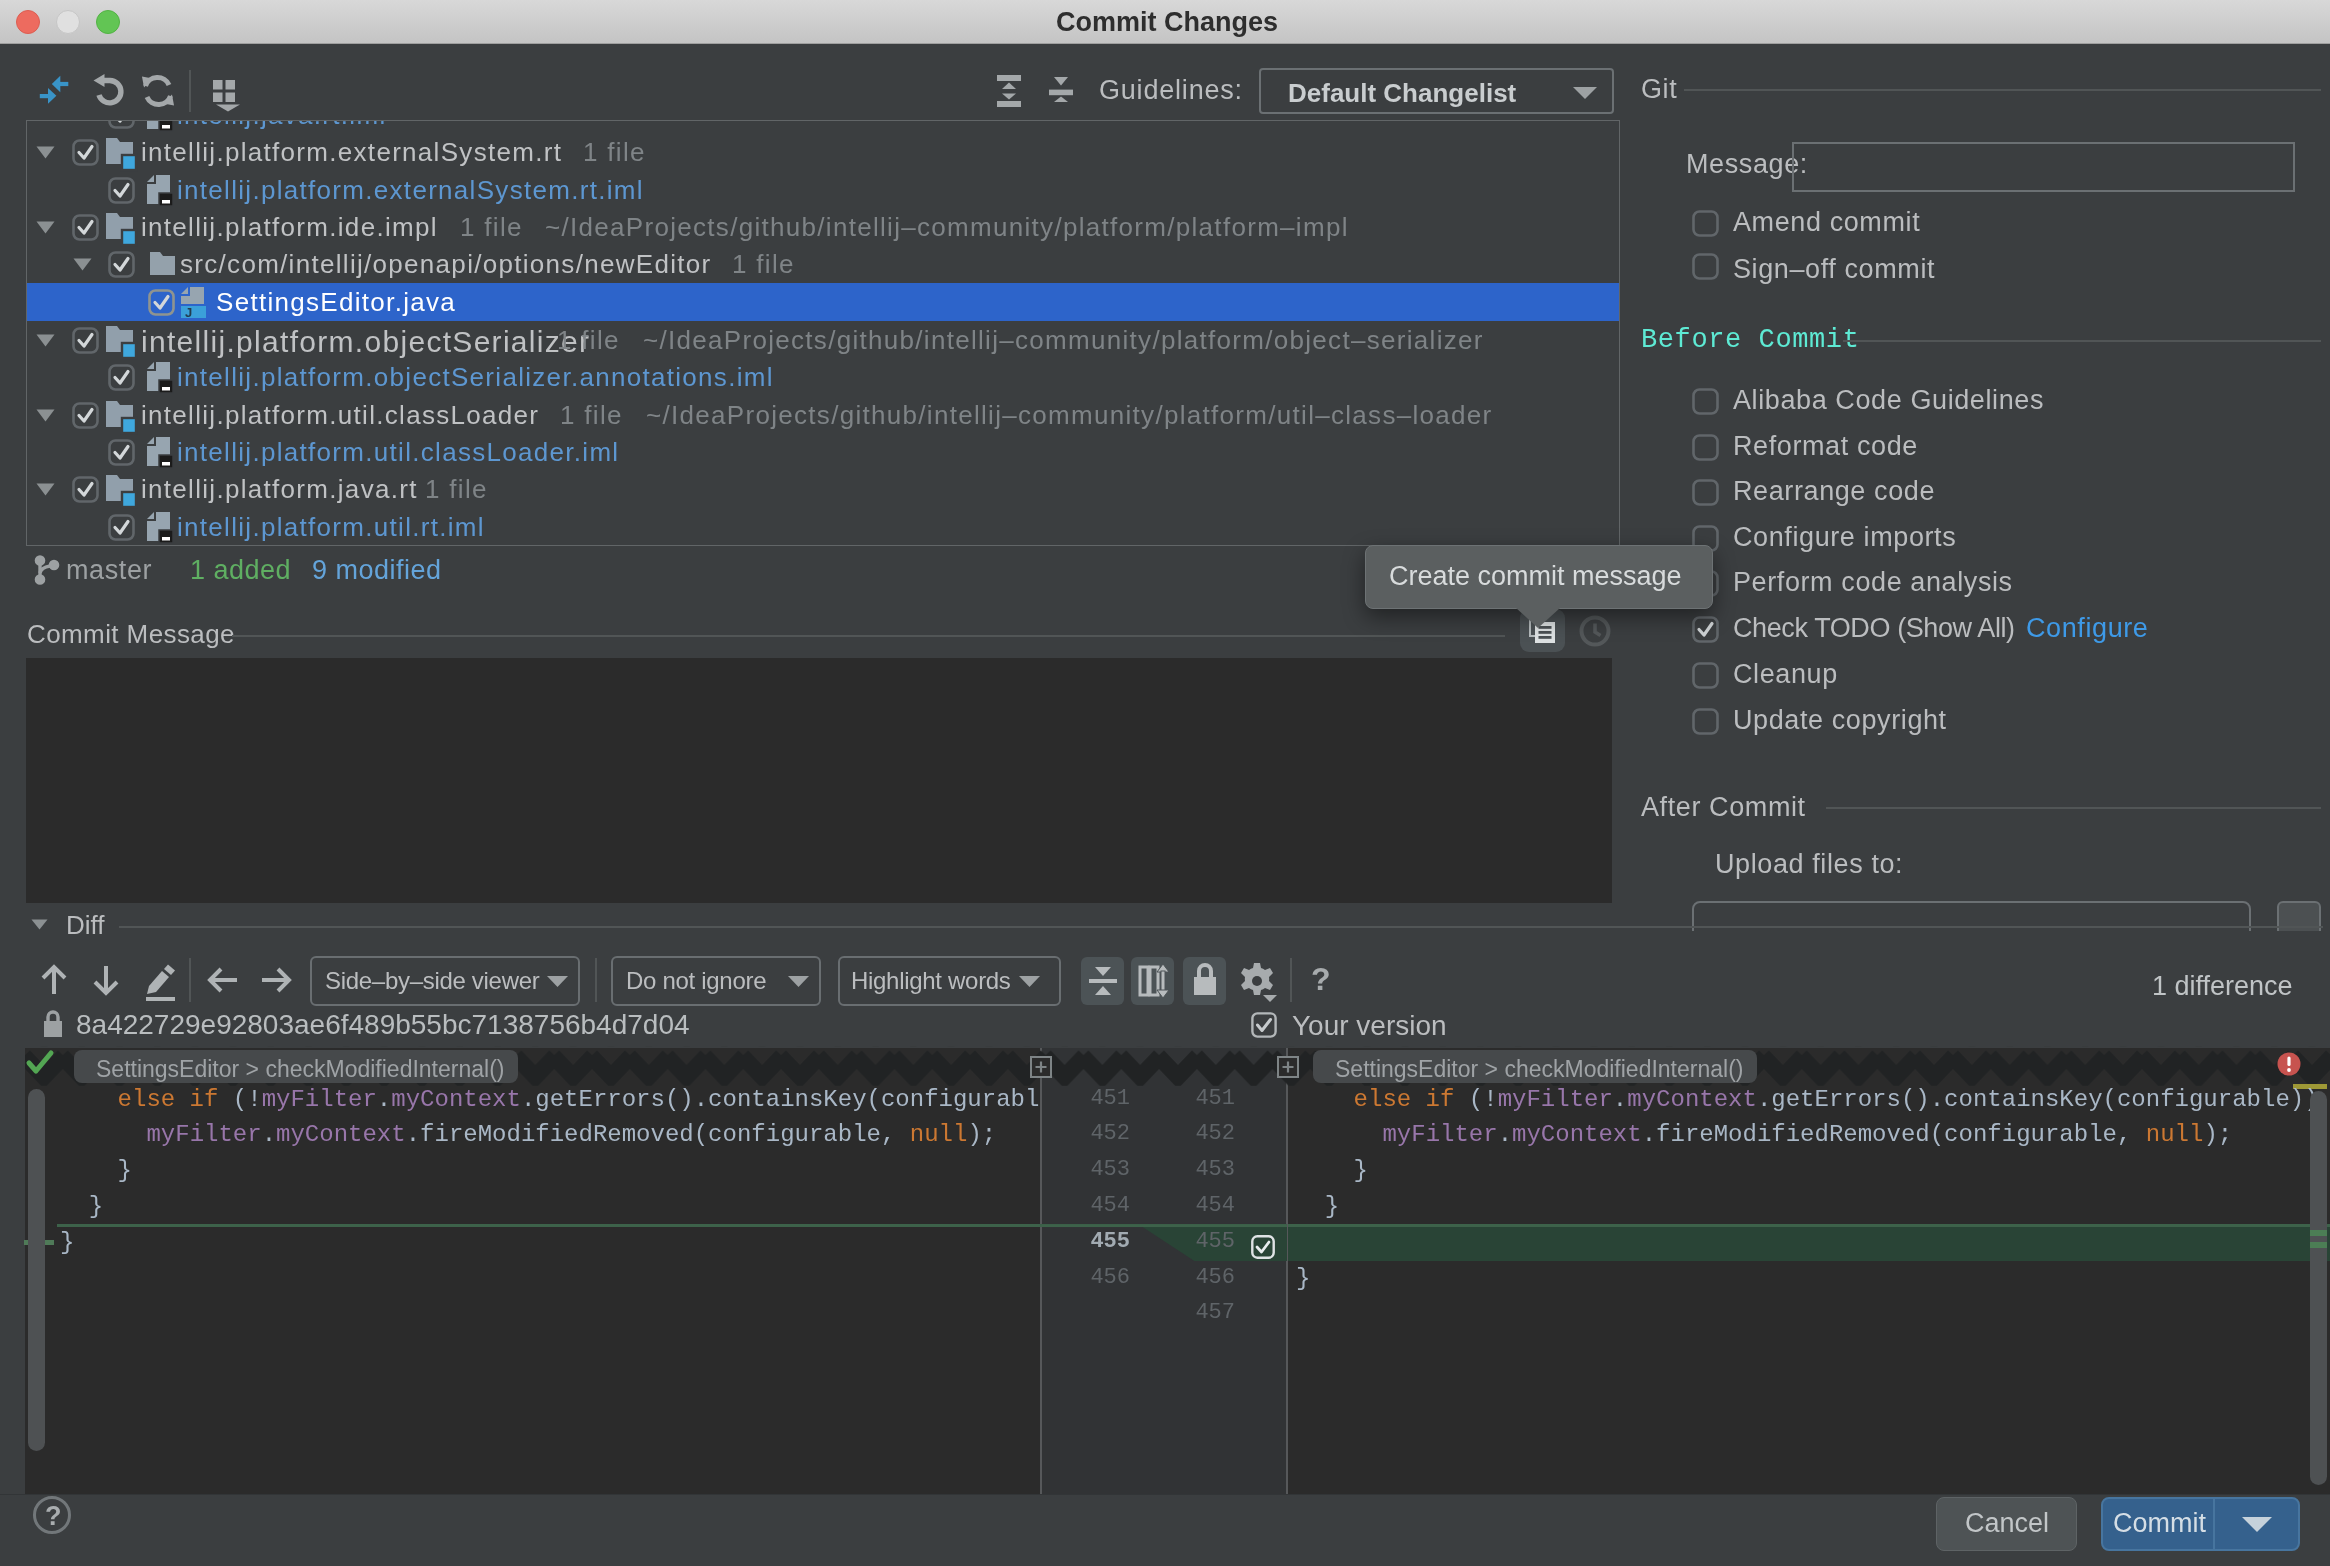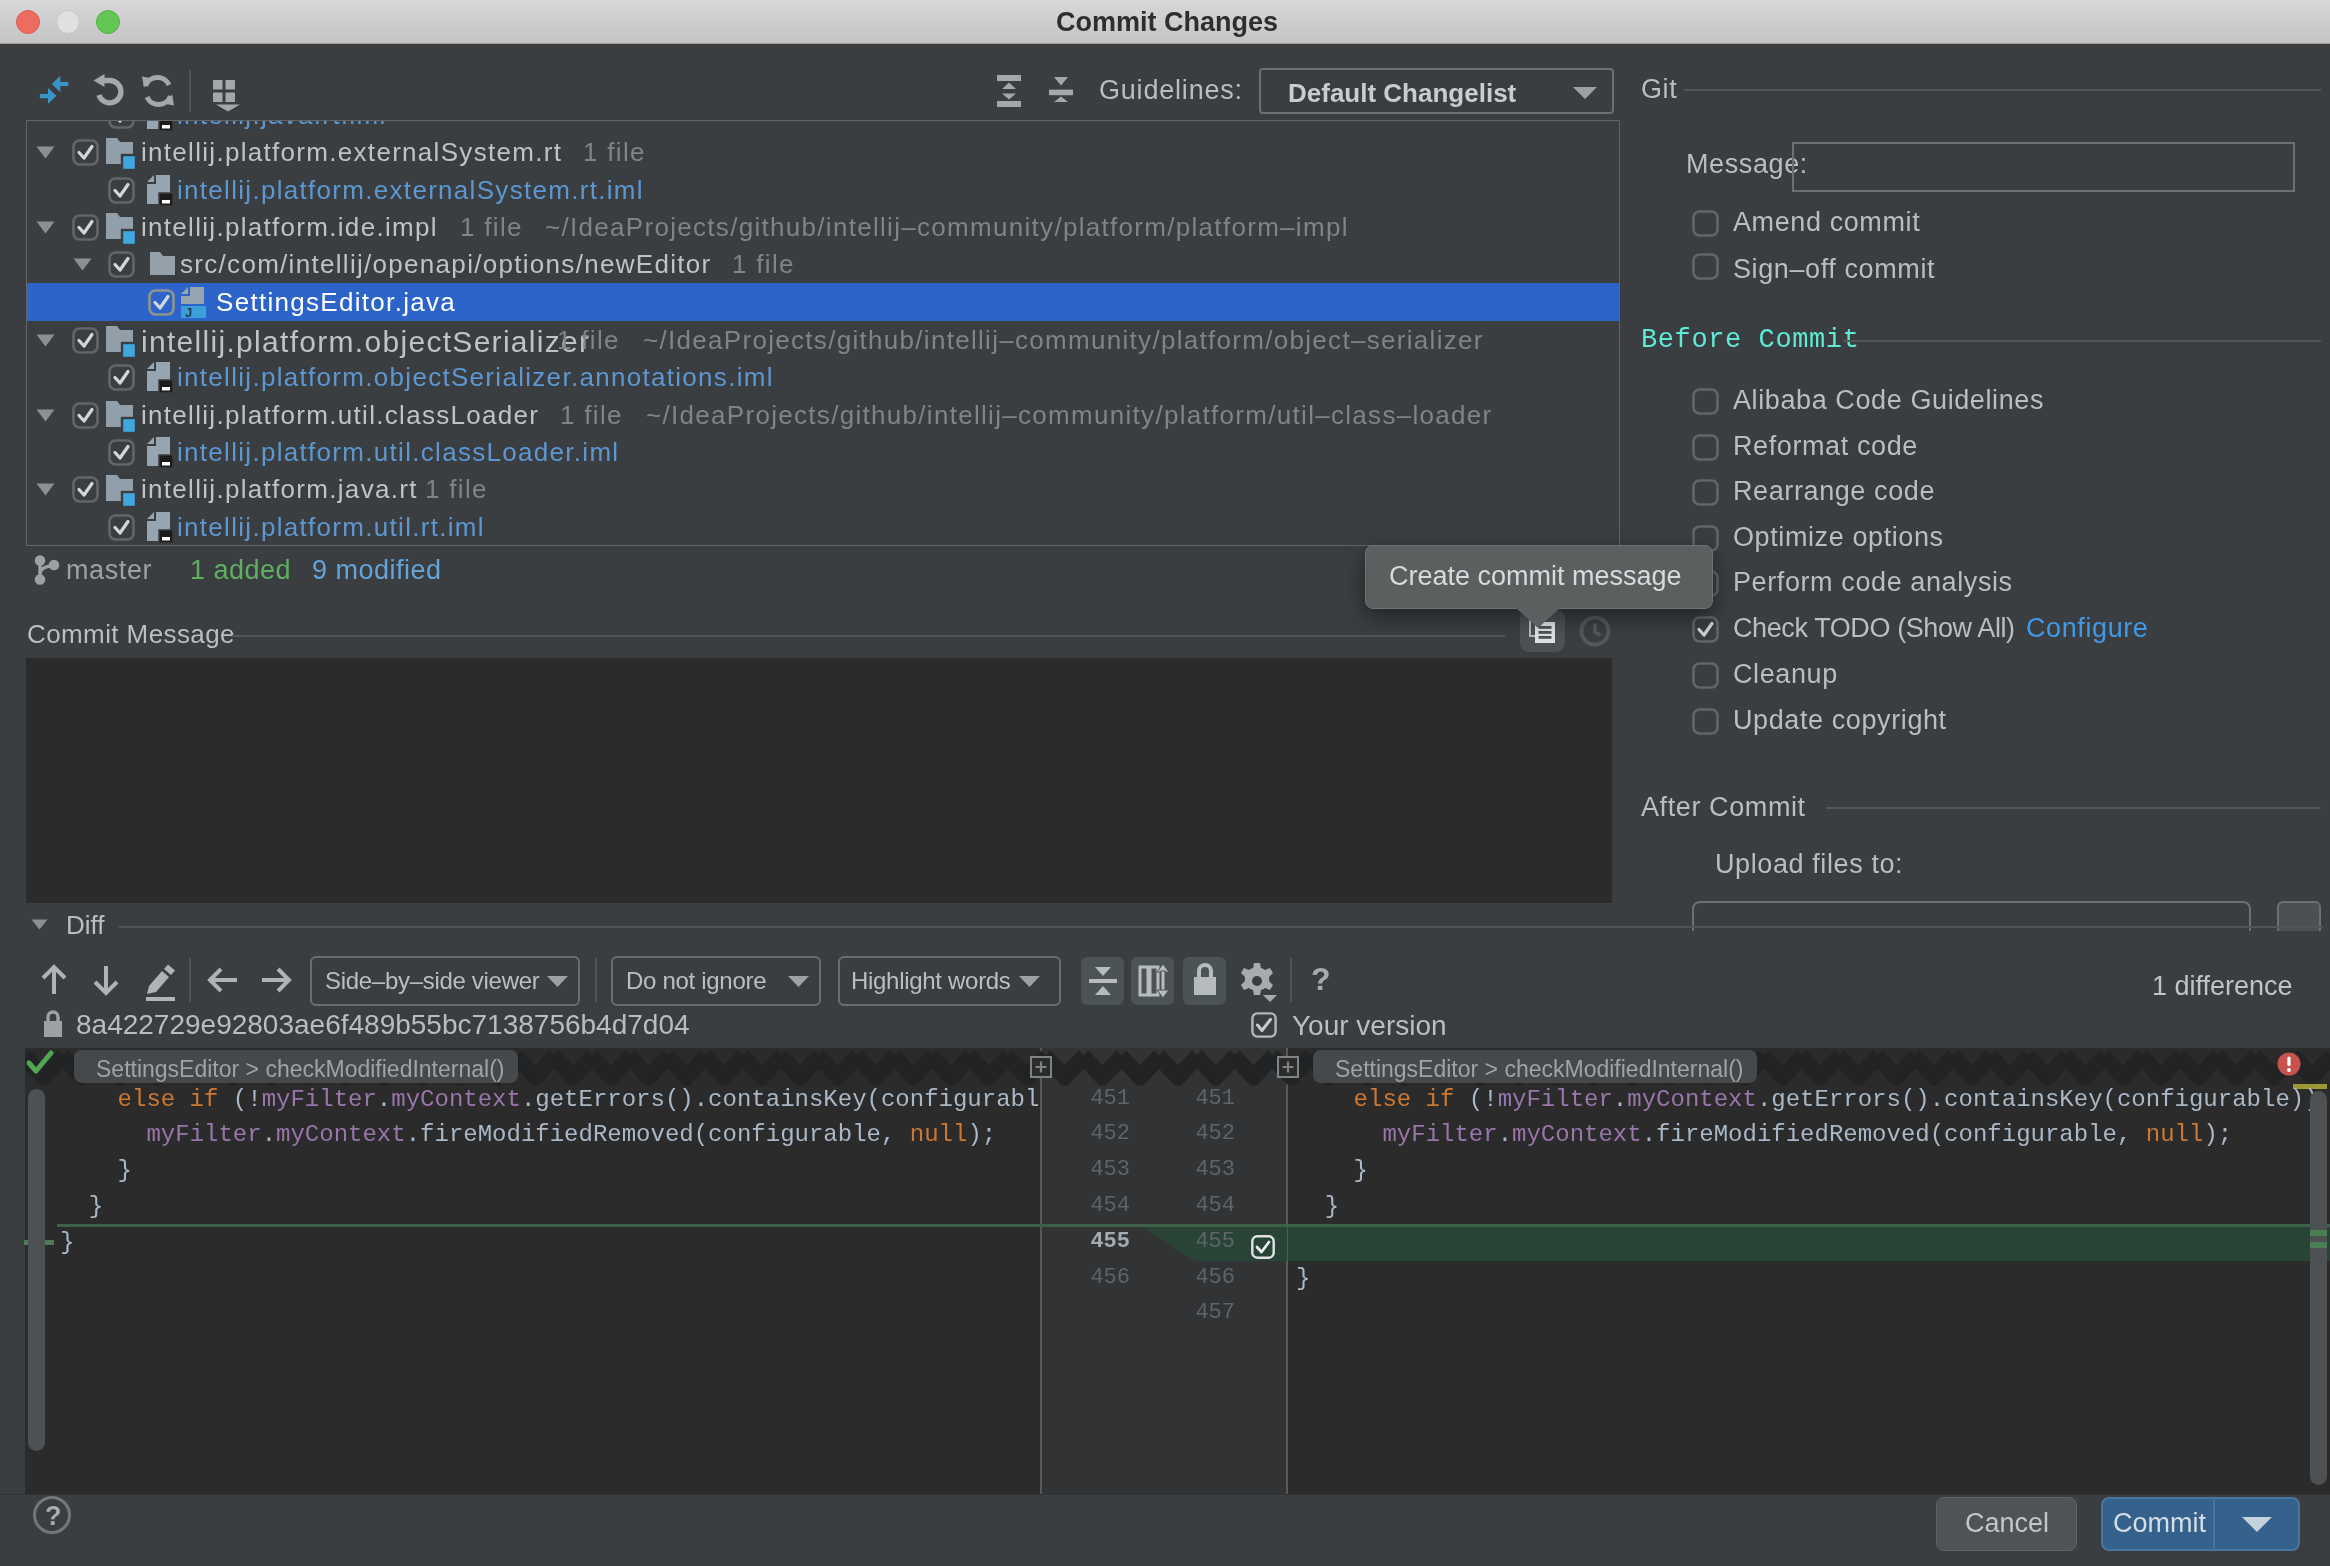--- a/index.html
+++ b/index.html
@@ -84,21 +84,21 @@
 <rect x="1.5" y="1.5" width="24" height="24" rx="6" fill="none" stroke="#61666a" stroke-width="2.6"></rect>
 </svg>
 <div class="t" style="left:111px;top:389px;font-size:27px;color:#bbbdbf;letter-spacing:0.6px;">Reformat code</div>
 <svg class="a" style="left:70px;top:435px" width="27" height="27" viewBox="0 0 27 27">
 <rect x="1.5" y="1.5" width="24" height="24" rx="6" fill="none" stroke="#61666a" stroke-width="2.6"></rect>
 </svg>
 <div class="t" style="left:111px;top:434px;font-size:27px;color:#bbbdbf;letter-spacing:0.6px;">Rearrange code</div>
 <svg class="a" style="left:70px;top:481px" width="27" height="27" viewBox="0 0 27 27">
 <rect x="1.5" y="1.5" width="24" height="24" rx="6" fill="none" stroke="#61666a" stroke-width="2.6"></rect>
 </svg>
-<div class="t" style="left:111px;top:480px;font-size:27px;color:#bbbdbf;letter-spacing:0.6px;">Optimize options</div>
+<div class="t" style="left:111px;top:480px;font-size:27px;color:#bbbdbf;letter-spacing:0.6px;">Configure imports</div>
 <svg class="a" style="left:70px;top:526px" width="27" height="27" viewBox="0 0 27 27">
 <rect x="1.5" y="1.5" width="24" height="24" rx="6" fill="none" stroke="#61666a" stroke-width="2.6"></rect>
 </svg>
 <div class="t" style="left:111px;top:525px;font-size:27px;color:#bbbdbf;letter-spacing:0.6px;">Perform code analysis</div>
 <svg class="a" style="left:70px;top:572px" width="27" height="27" viewBox="0 0 27 27">
 <rect x="1.5" y="1.5" width="24" height="24" rx="6" fill="none" stroke="#61666a" stroke-width="2.6"></rect>
 <path d="M7 13.5 L12 19 L20 7.5" stroke="#ced2d4" stroke-width="3.2" fill="none" stroke-linecap="round" stroke-linejoin="round"></path>
 </svg>
 <div class="t" style="left:111px;top:571px;font-size:27px;color:#bbbdbf;letter-spacing:-0.4px;">Check TODO (Show All)</div>
 <svg class="a" style="left:70px;top:618px" width="27" height="27" viewBox="0 0 27 27">

